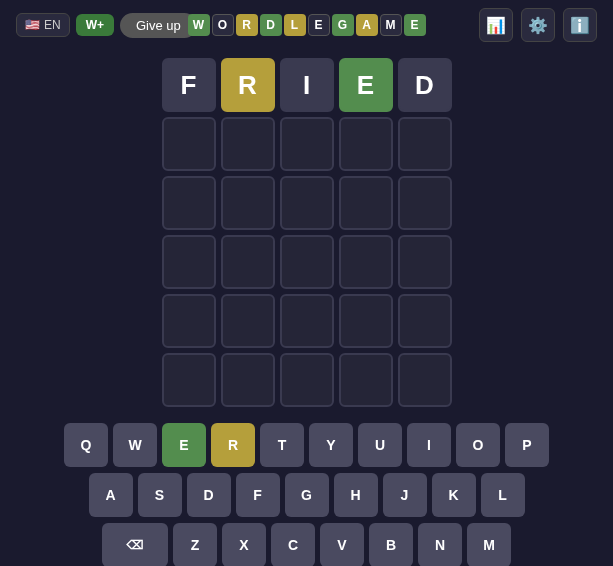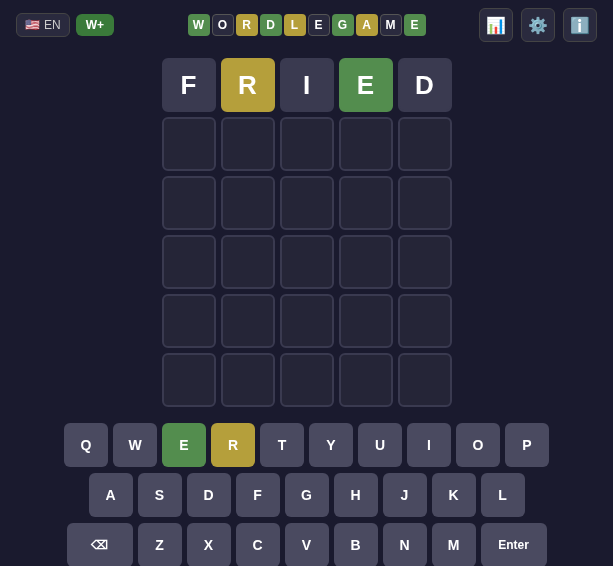--- a/index.html
+++ b/index.html
@@ -178,20 +178,21 @@
 </head>
 <body>
 
 <div class="header">
   <div class="header-left">
     <button class="lang-btn">
       <span>🇺🇸</span>
       <span>EN</span>
     </button>
     <button class="wplus-btn">W+</button>
+    <button class="giveup-btn">Give up</button>
   </div>
 
   <div class="logo" id="logo-container">
       <div class="logo-letter green">W</div>
       <div class="logo-letter dark">O</div>
       <div class="logo-letter yellow">R</div>
       <div class="logo-letter green">D</div>
       <div class="logo-letter yellow">L</div>
       <div class="logo-letter dark">E</div>
       <div class="logo-letter green">G</div>
@@ -284,15 +285,14 @@
     </div>
     <div class="keyboard-row">
       <button class="key normal wide">⌫</button>
       <button class="key normal">Z</button>
       <button class="key normal">X</button>
       <button class="key normal">C</button>
       <button class="key normal">V</button>
       <button class="key normal">B</button>
       <button class="key normal">N</button>
       <button class="key normal">M</button>
-      <button class="key normal wide">Enter</button>
     </div>
   </div>
 
 </body></html>

